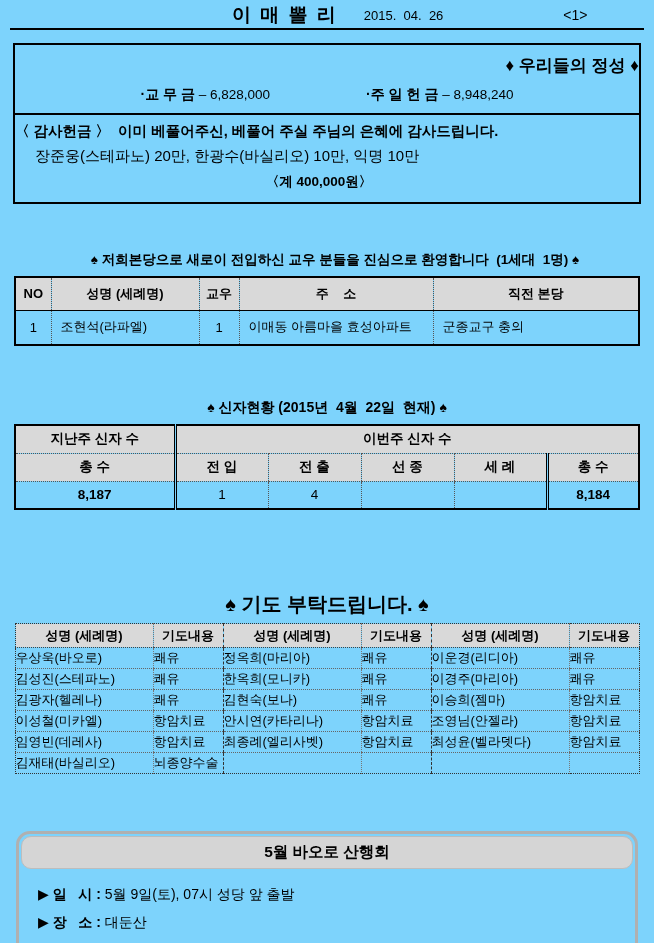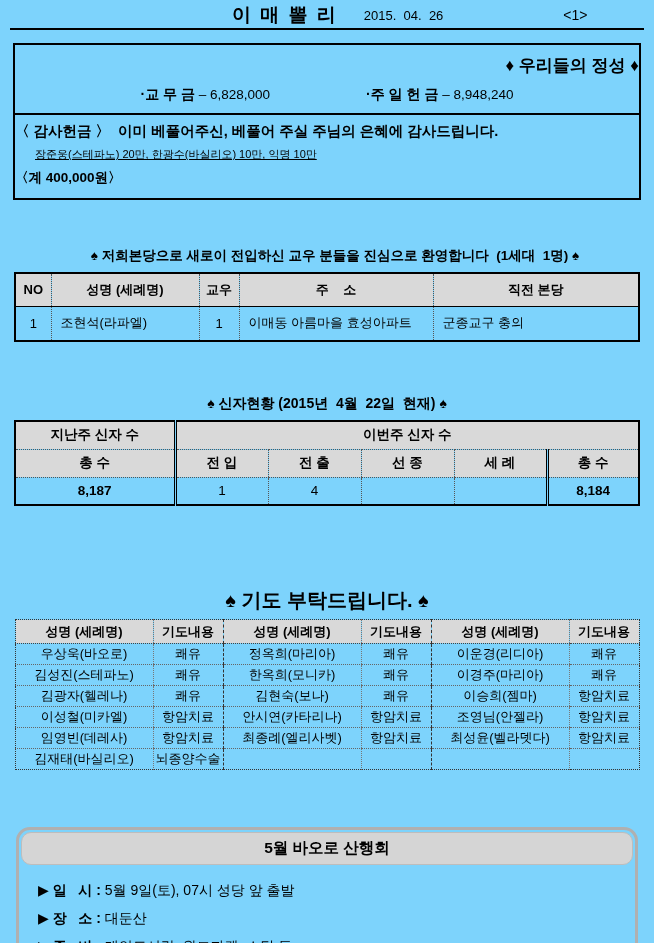--- a/index.html
+++ b/index.html
@@ -24,22 +24,22 @@
   .masthead .pageno { font-size: 14px; margin-left: 120px; line-height: 1.2; }
 
   
   .offering-box { margin: 13px 13px 0; border: 2px solid #000; }
   .offering-title { text-align: right; font-weight: bold; font-size: 17px; padding: 9px 0 3px; }
   .offering-amounts { display: flex; justify-content: center; gap: 96px; padding: 6px 0 9px; white-space: pre; align-items: center; }
   .offering-amounts .item { font-size: 13.5px; }
   .offering-amounts .lbl { font-weight: bold; font-size: 14px; }
   .offering-thanks { border-top: 2px solid #000; }
   .thanks-head { text-align: left; font-weight: bold; font-size: 14.5px; padding: 7px 0 4px; white-space: pre-wrap; }
-  .thanks-donors { font-size: 11px; padding: 2px 0 2px 20px; white-space: pre-wrap; text-decoration: underline; }
-  .thanks-total { text-align: left; font-weight: bold; font-size: 13.5px; padding: 5px 16px 11px 0; }
+  .thanks-donors { font-size: 15px; padding: 2px 0 2px 20px; white-space: pre-wrap; }
+  .thanks-total { text-align: center; font-weight: bold; font-size: 13.5px; padding: 5px 16px 11px 0; }
 
   
   .sec-heading { text-align: center; font-weight: bold; white-space: pre; }
   .welcome-heading { margin-top: 47px; font-size: 13.5px; padding-left: 16px; }
   .census-heading  { margin-top: 53px; font-size: 14px; }
   .prayer-heading  { margin-top: 81px; font-size: 20px; }
 
   
   table { border-collapse: collapse; table-layout: fixed; margin: 0 auto; width: 624px; border-radius: 19px; }
   th, td { overflow: hidden; white-space: pre; }
@@ -66,21 +66,21 @@
   .census-table .no-l { border-left: none !important; }
   .census-table .dbl-l { border-left: 3px double #000 !important; }
   .census-table .total { font-weight: bold; }
 
   
   .prayer-table { margin-top: 5px; border: 1px dotted #333; font-size: 13px; }
   .prayer-table th {
     background: #d9d9d9; font-weight: bold; height: 24px; text-align: center;
     border-bottom: 1px dotted #444;
   }
-  .prayer-table td { height: 21px; text-align: center; border-bottom: 1px dotted #666; }
+  .prayer-table td { height: 21px; text-align: left; border-bottom: 1px dotted #666; }
   .prayer-table tr:last-child td { border-bottom: none; }
   .prayer-table th, .prayer-table td { border-left: 1px dotted #777; }
   .prayer-table th:first-child, .prayer-table td:first-child { border-left: none; }
   .prayer-table th:nth-child(3), .prayer-table td:nth-child(3),
   .prayer-table th:nth-child(5), .prayer-table td:nth-child(5) { border-left: 1px dashed #333; }
 
   
   .hiking-box { margin: 57px 16px 0; border: 3px solid #b0b0b0; border-radius: 14px; padding: 2px; }
   .hiking-header {
     background: #d5d5d5; border: 1px solid #bdbdbd; border-radius: 10px;

